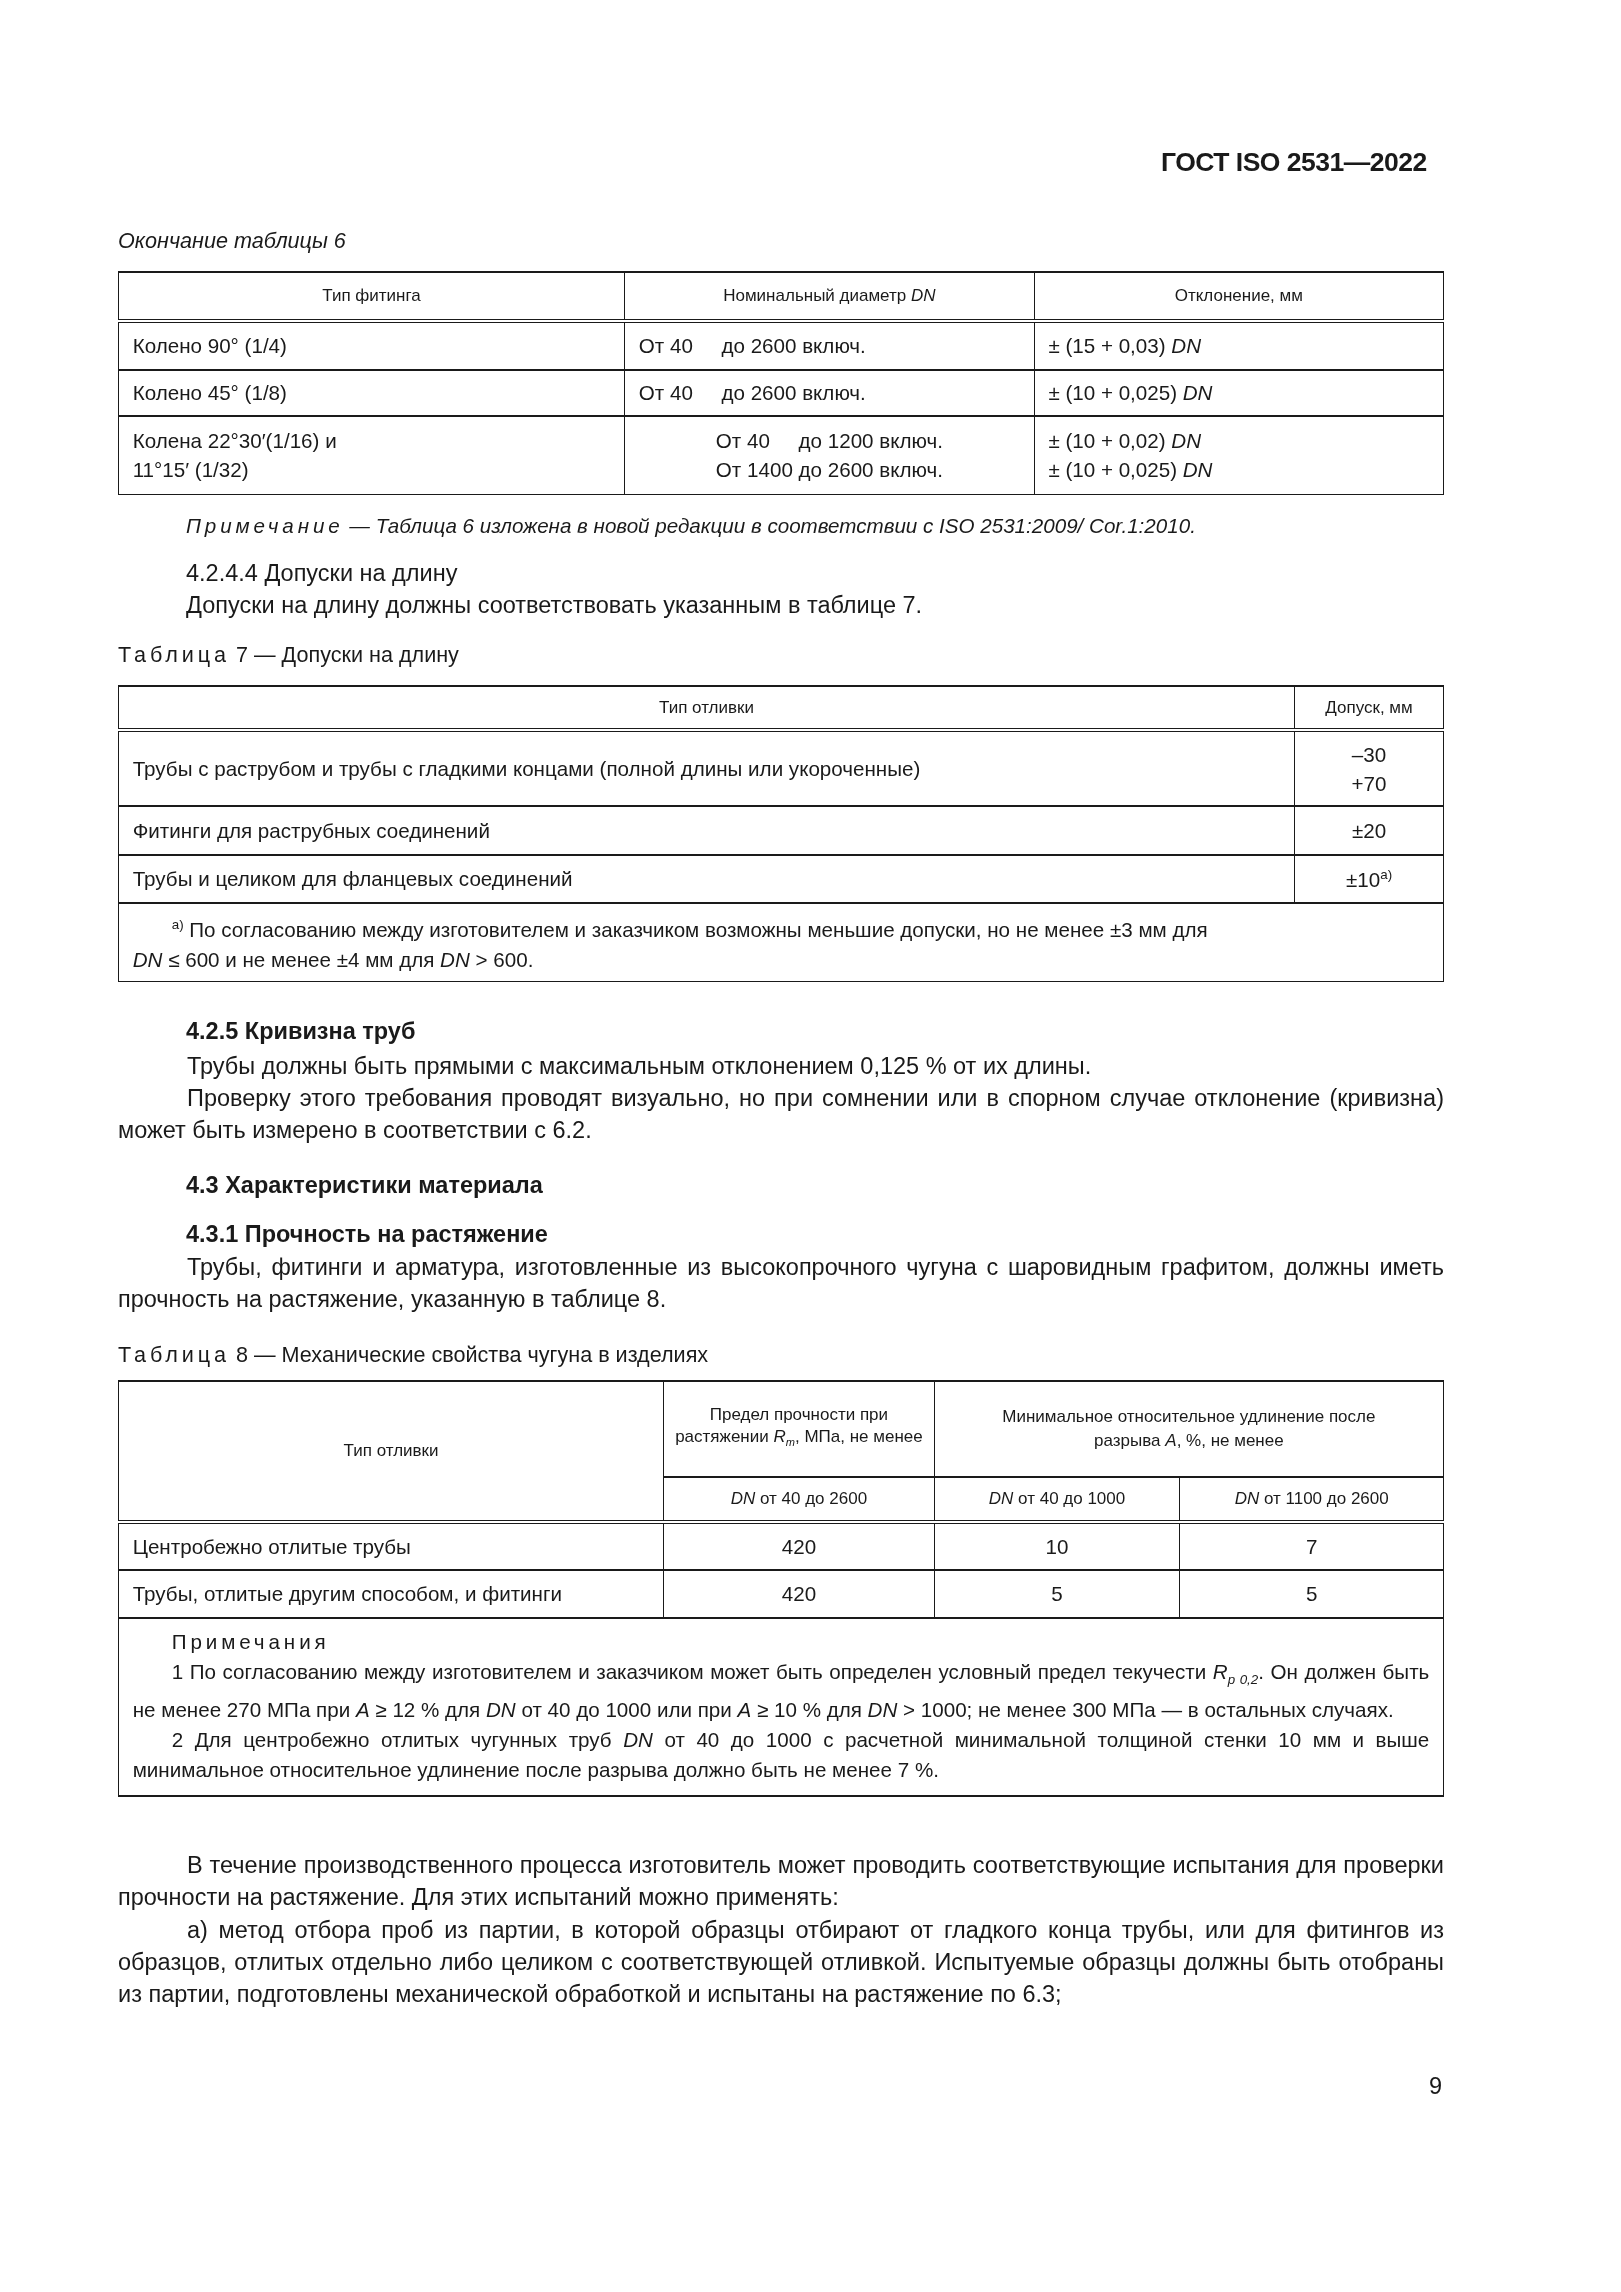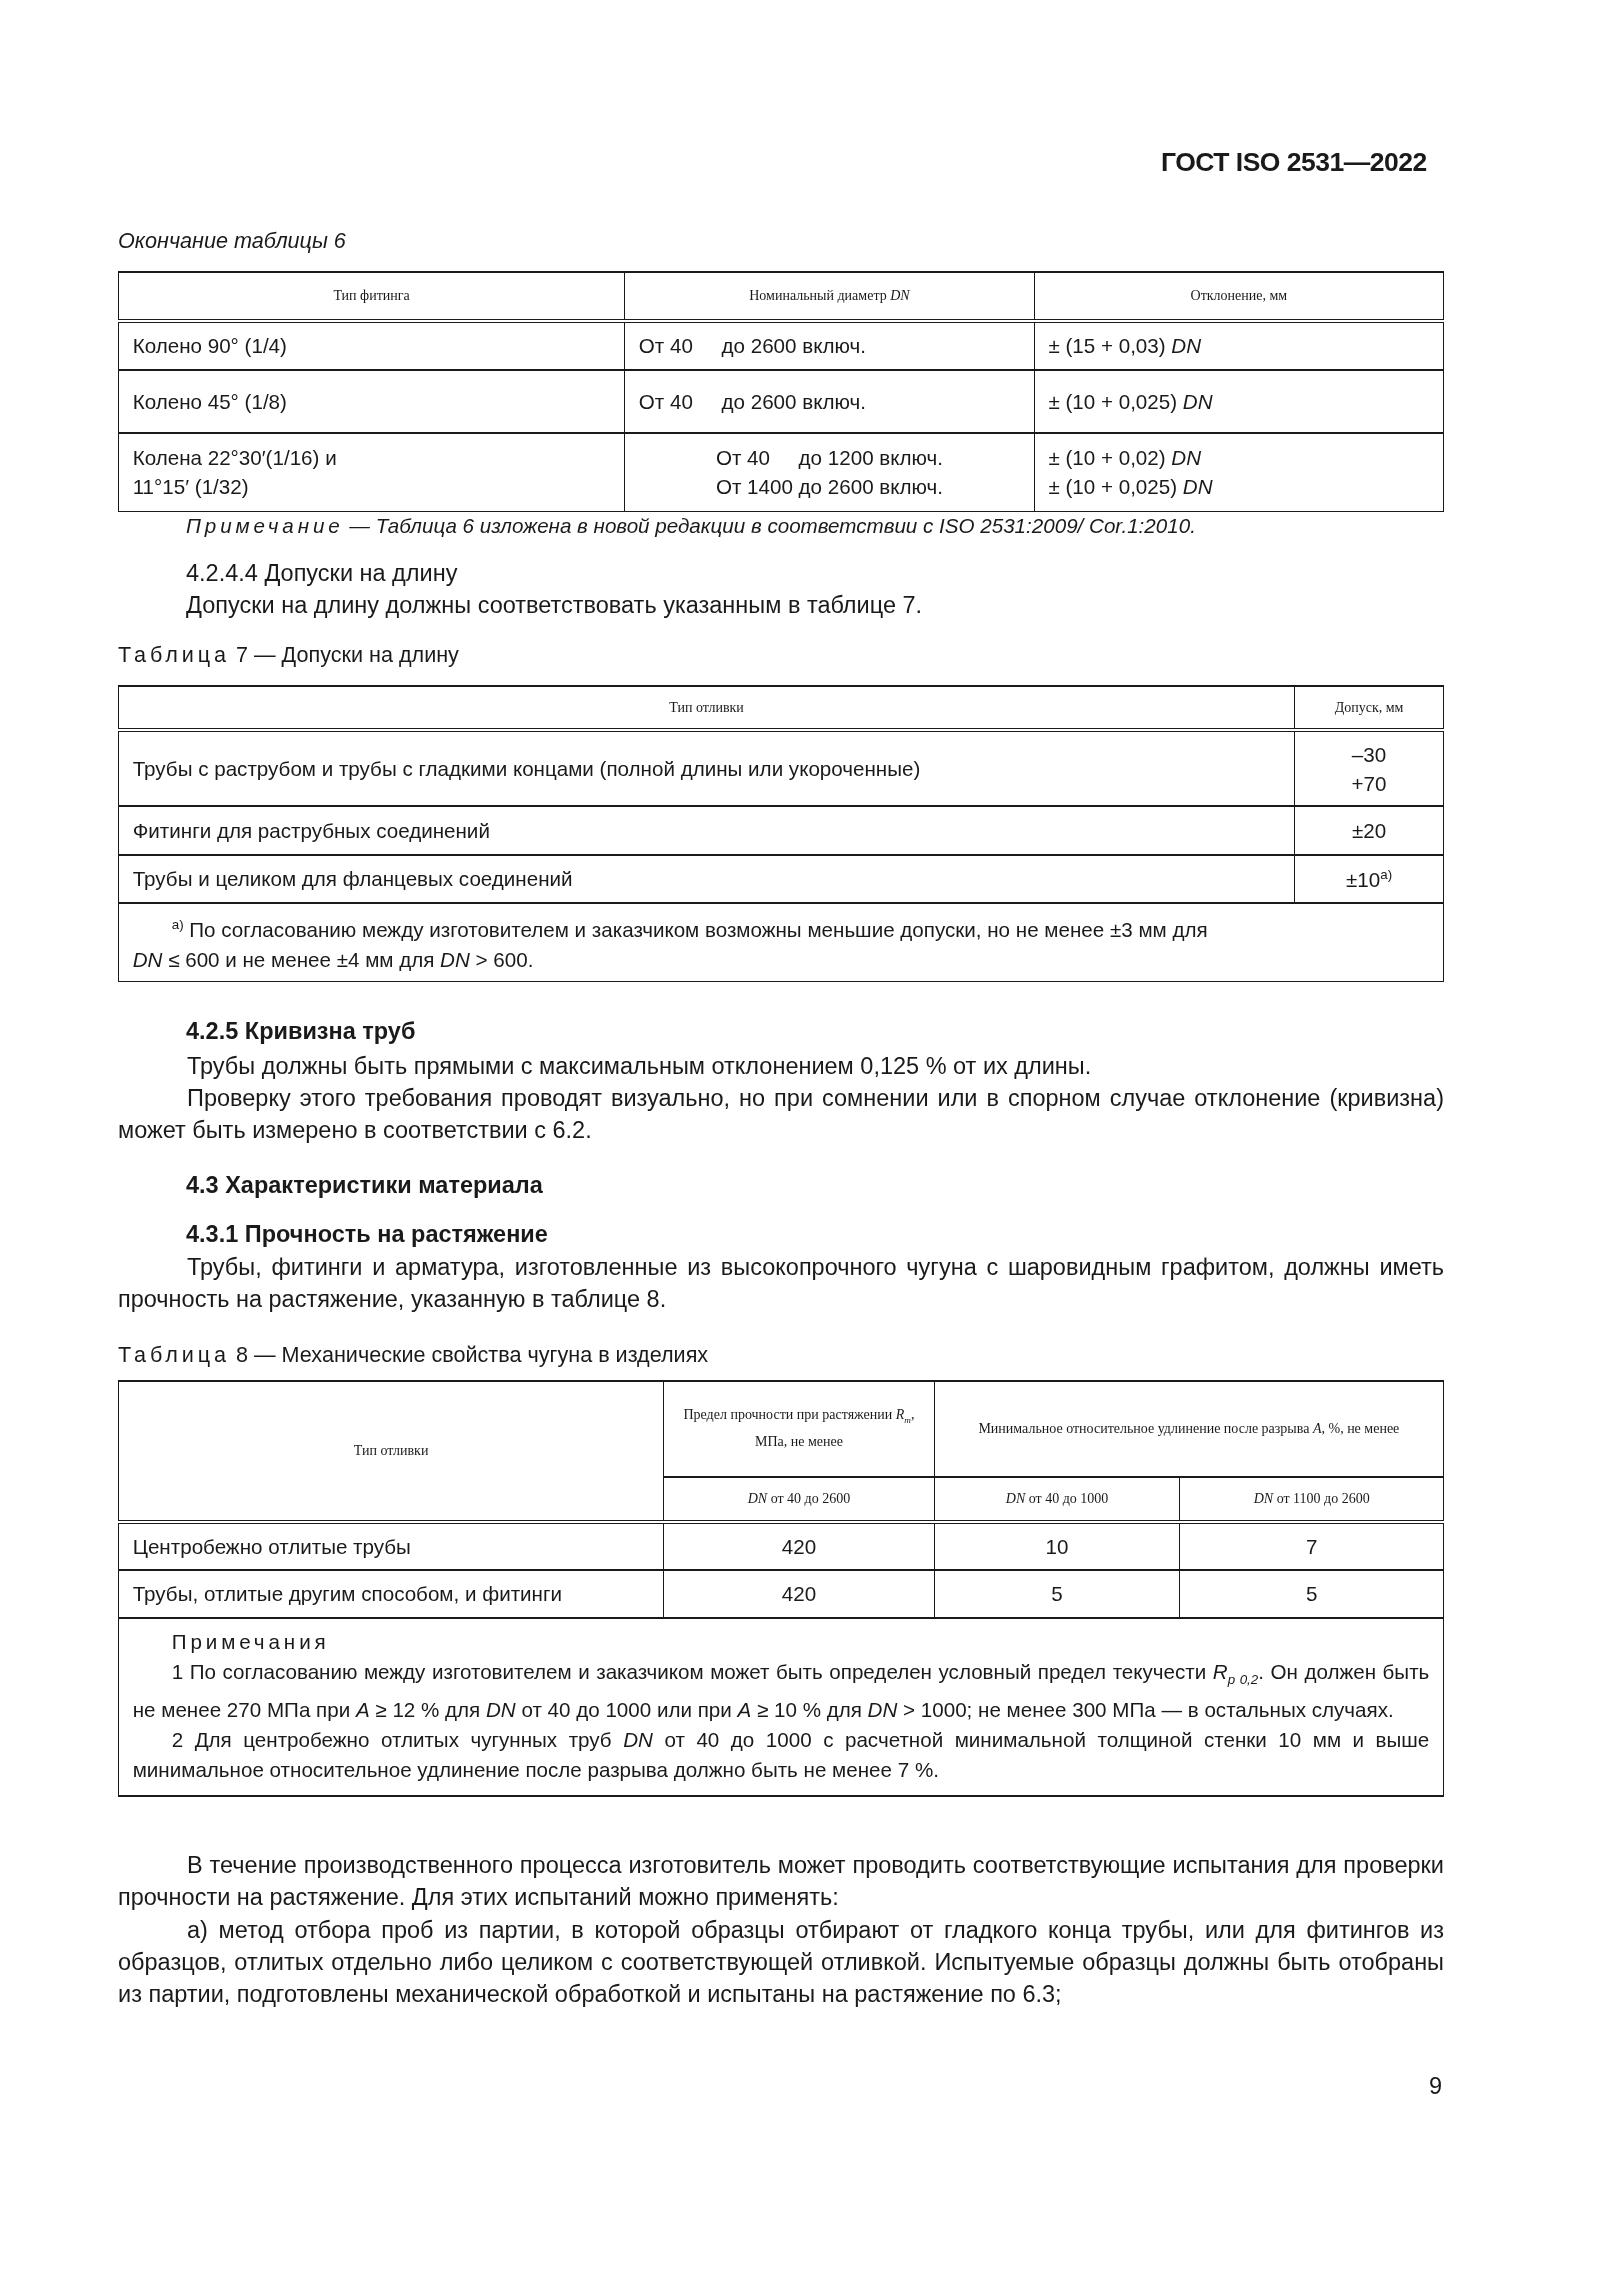--- a/index.html
+++ b/index.html
@@ -7,21 +7,21 @@
          font-family:"Liberation Sans", sans-serif; color:#1a1a1a; }
   .abs { position:absolute; white-space:nowrap; }
   .hdr { left:1161px; top:147px; font-size:26.5px; font-weight:bold; letter-spacing:-0.5px; }
   .cont { left:118px; top:228px; font-size:21.6px; font-style:italic; }
   .body { font-size:23.5px; line-height:32px; }
   .tbl { position:absolute; border-collapse:collapse; font-size:20.6px; }
   .tbl td, .tbl th { border:1.6px solid #1a1a1a; padding:0 13.7px; font-weight:normal; }
   .tbl .thead-sep td, .tbl .thead-sep th { border-bottom:4.9px double #1a1a1a; }
   .tbl tr.thick-top td { border-top:2.9px solid #1a1a1a; }
   .center { text-align:center; }
-  .hcell { font-size:14px; text-align:center;font-family:Liberation Serif, serif; }
+  .hcell { font-size:17px; text-align:center; }
   .sp { letter-spacing:3.9px; }
   i.dn { font-style:italic; }
   .caption { font-size:21.6px; }
   .para { position:absolute; left:118px; width:1326px; font-size:23.5px; line-height:32px; text-align:justify; }
   .ind { text-indent:69px; }
   .bold { font-weight:bold; }
   .note { font-size:20.6px; line-height:30px; }
   sub, sup { font-size:65%; }
 </style>
 </head>
@@ -41,21 +41,21 @@
       <tr class="thead-sep" style="height:49px;">
     <th class="hcell">Тип фитинга</th>
     <th class="hcell"><span>Номинальный диаметр </span><i class="dn">DN</i></th>
     <th class="hcell">Отклонение, мм</th>
   </tr>
   <tr style="height:49px;">
     <td>Колено 90° (1/4)</td>
     <td style="white-space:pre;">От 40     до 2600 включ.</td>
     <td><span>± (15 + 0,03) </span><i>DN</i></td>
   </tr>
-  <tr class="thick-top" style="height:63px;">
+  <tr class="thick-top" style="height:46px;">
     <td>Колено 45° (1/8)</td>
     <td style="white-space:pre;">От 40     до 2600 включ.</td>
     <td><span>± (10 + 0,025) </span><i>DN</i></td>
   </tr>
   <tr class="thick-top" style="height:78px; line-height:29px;">
     <td>
           <div>Колена 22°30′(1/16) и</div>
           <div>11°15′ (1/32)</div>
         </td>
     <td style="white-space:pre;text-align:center;"><div>От 40     до 1200 включ.</div><div>От 1400 до 2600 включ.</div></td>

